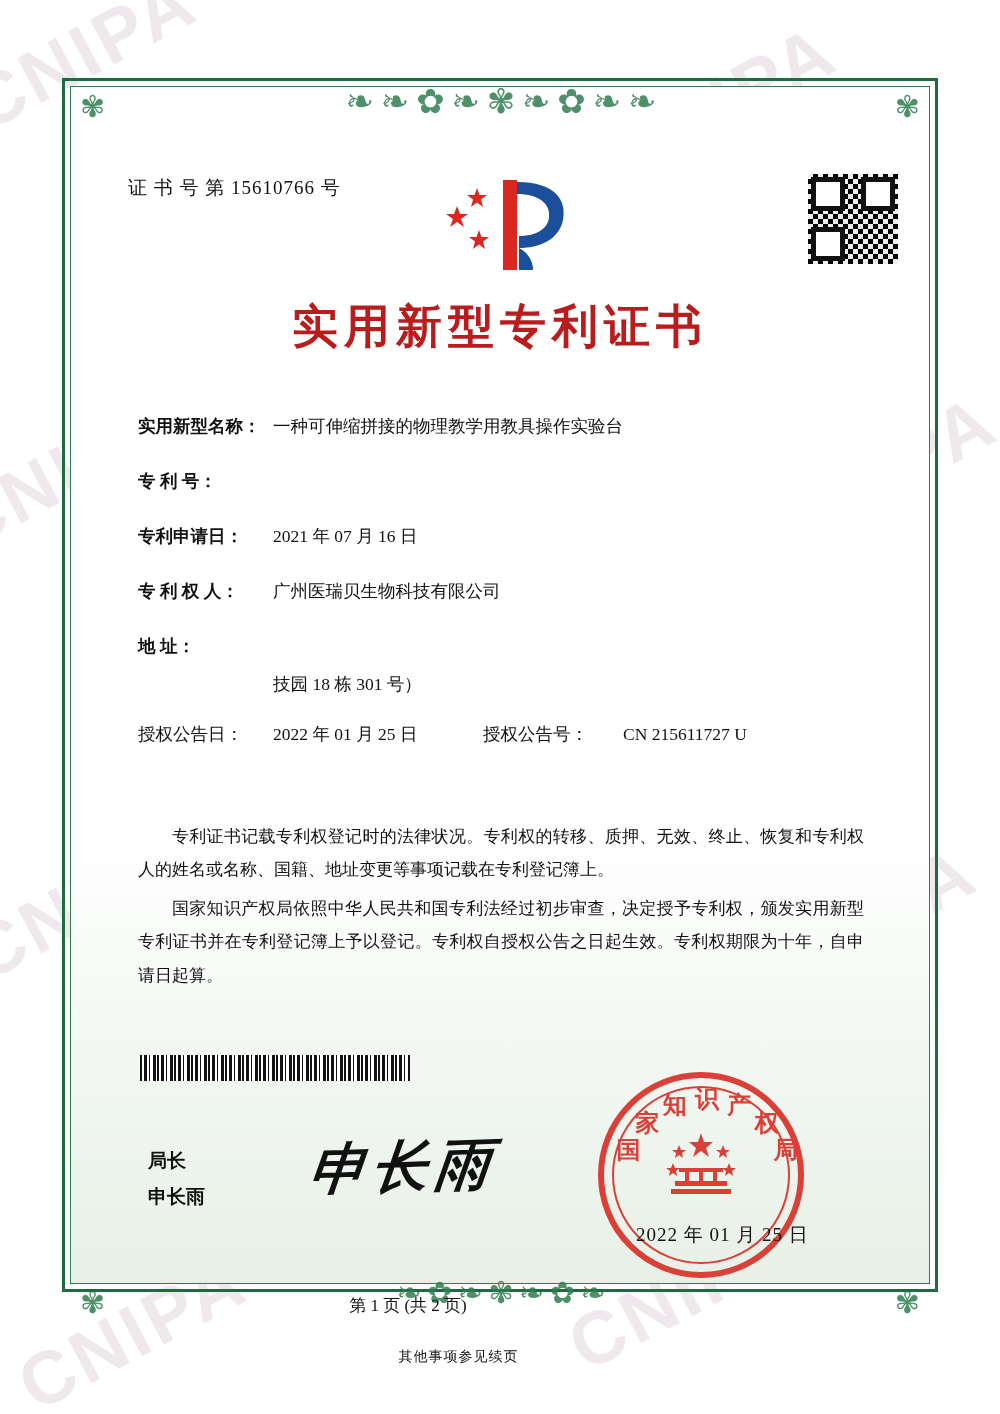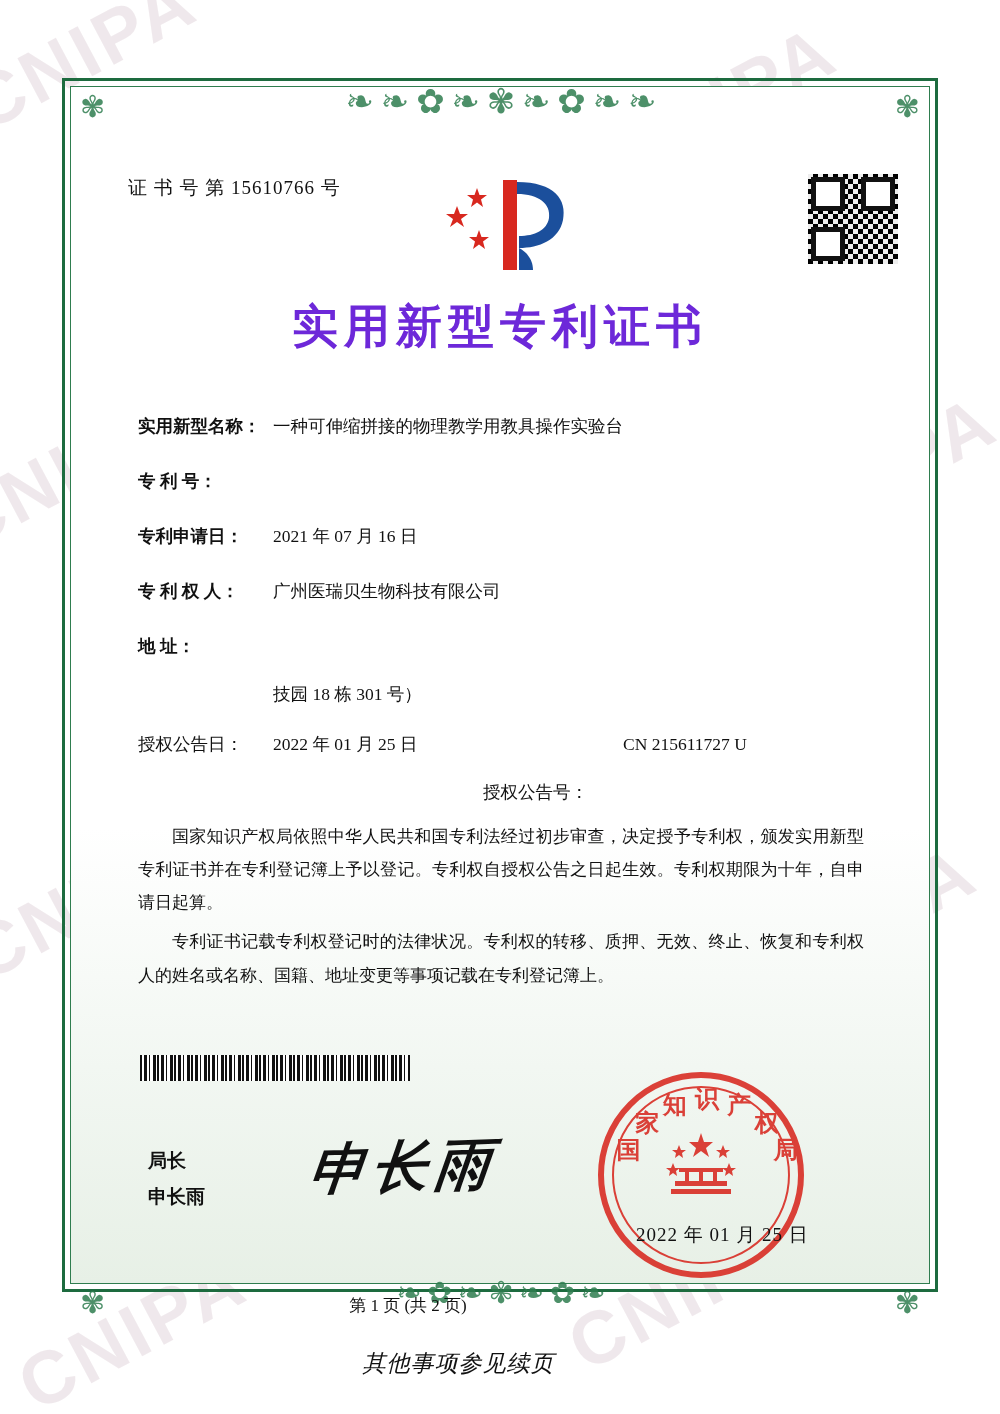--- a/index.html
+++ b/index.html
@@ -155,21 +155,21 @@
 
   .title {
     position: absolute;
     left: 0;
     width: 1000px;
     top: 296px;
     text-align: center;
     font-size: 46px;
     font-weight: bold;
     letter-spacing: 6px;
-    color: #6d28d9;
+    color: #b91c1c;
     font-family: "DejaVu Serif", "Liberation Serif", serif;
   }
 
   
   .fields {
     position: absolute;
     left: 138px;
     top: 412px;
     width: 730px;
     font-size: 17.5px;
@@ -183,35 +183,35 @@
   .row .lab {
     width: 135px;
     flex: 0 0 135px;
     letter-spacing: 0px;
     white-space: nowrap;
     font-weight: bold;
   }
   .row .val {
     flex: 1;
   }
-  .row.inline { margin-bottom: 20px; }
+  .row.inline { margin-bottom: 10px; }
   .subline {
     margin-left: 135px;
     margin-top: -18px;
     margin-bottom: 22px;
     font-size: 17.5px;
   }
   .pubrow {
     display: flex;
     align-items: flex-start;
     margin-bottom: 22px;
   }
   .pubrow .lab { width: 135px; flex: 0 0 135px; }
   .pubrow .v1 { width: 210px; flex: 0 0 210px; }
-  .pubrow .lab2 { width: 140px; flex: 0 0 140px; margin-top: 48px; }
+  .pubrow .lab2 { width: 140px; flex: 0 0 140px; }
 
   
   .paras {
     position: absolute;
     left: 138px;
     top: 820px;
     width: 726px;
     font-size: 17px;
     line-height: 1.95;
     text-align: justify;
@@ -314,23 +314,22 @@
     top: 1294px;
     text-align: center;
     font-size: 17px;
   }
   .note {
     position: absolute;
     left: 0;
     width: 917px;
     top: 1348px;
     text-align: center;
-    font-size: 23px;
+    font-size: 14px;
     letter-spacing: 1px;
-    font-style: italic;
   }
 </style>
 </head>
 <body>
 
 <div class="watermarks">
   <div class="wm" style="left:-40px;  top:10px;   font-size:74px;">CNIPA</div>
   <div class="wm" style="left:250px;  top:170px;  font-size:74px;">CNIPA</div>
   <div class="wm" style="left:600px;  top:60px;   font-size:74px;">CNIPA</div>
   <div class="wm" style="left:-60px;  top:430px;  font-size:74px;">CNIPA</div>
@@ -409,22 +408,22 @@
 
     <div class="pubrow">
       <div class="lab">授权公告日：</div>
       <div class="v1">2022 年 01 月 25 日</div>
       <div class="lab2">授权公告号：</div>
       <div class="val">CN 215611727 U</div>
     </div>
   </div>
 
   <div class="paras">
+    <p>专利证书记载专利权登记时的法律状况。专利权的转移、质押、无效、终止、恢复和专利权人的姓名或名称、国籍、地址变更等事项记载在专利登记簿上。</p>
     <p>国家知识产权局依照中华人民共和国专利法经过初步审查，决定授予专利权，颁发实用新型专利证书并在专利登记簿上予以登记。专利权自授权公告之日起生效。专利权期限为十年，自申请日起算。</p>
-    <p>专利证书记载专利权登记时的法律状况。专利权的转移、质押、无效、终止、恢复和专利权人的姓名或名称、国籍、地址变更等事项记载在专利登记簿上。</p>
   </div>
 
   <div class="barcode"></div>
 
   <div class="sig-label">
     <div>局长</div>
     <div>申长雨</div>
   </div>
   <div class="sig-script">申长雨</div>
 

